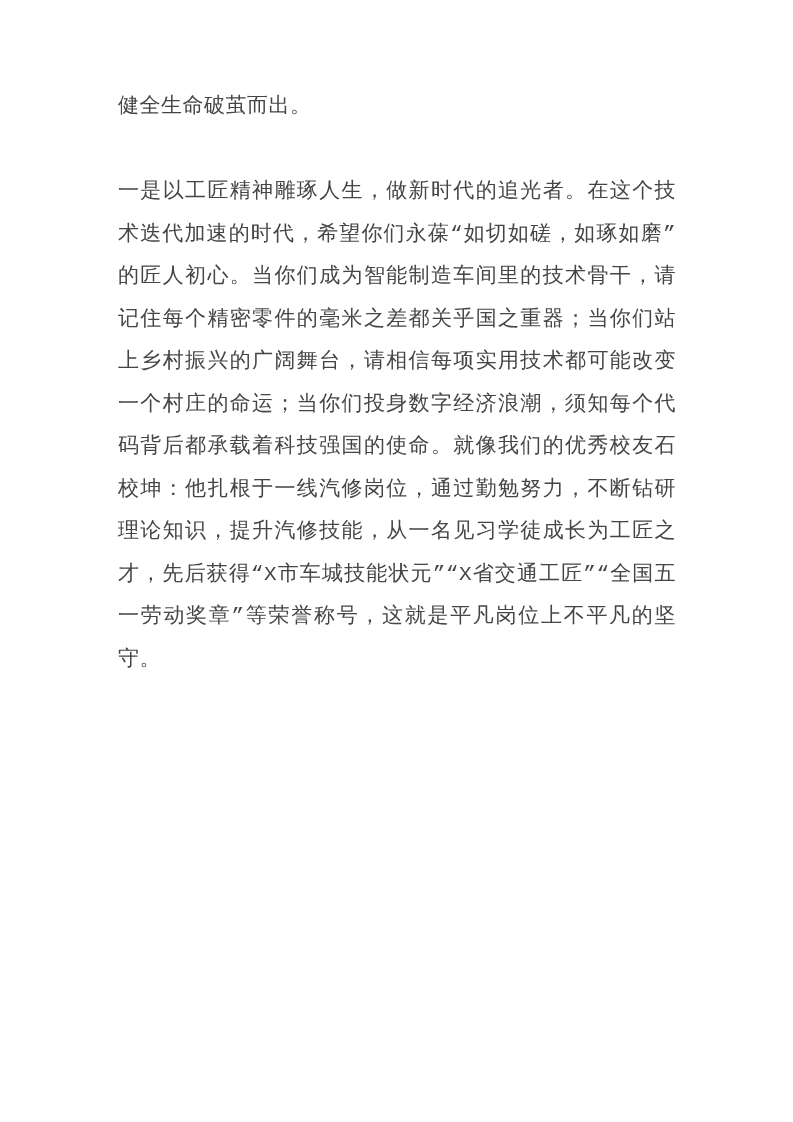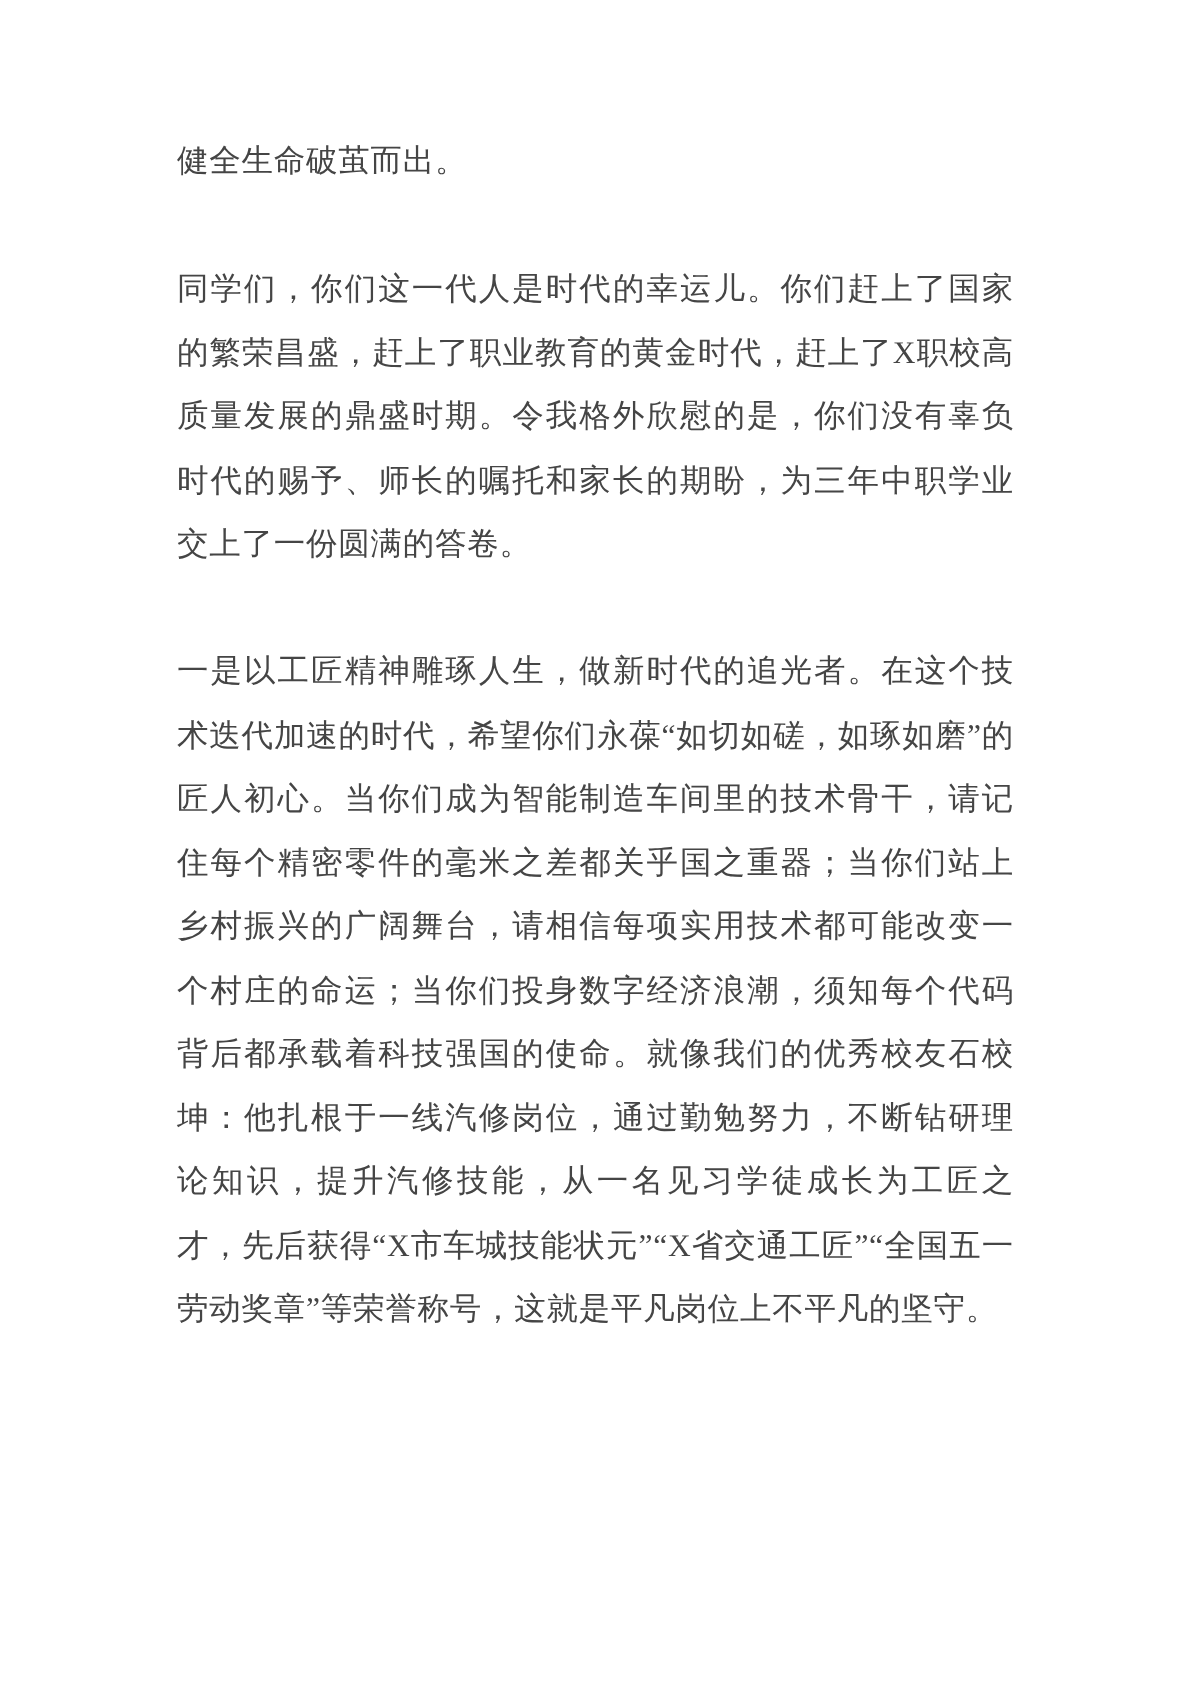--- a/index.html
+++ b/index.html
@@ -11,31 +11,30 @@
     position: relative;
     width: 793px;
     height: 1122px;
     margin: 0 auto;
     background: #ffffff;
     box-sizing: border-box;
     padding: 86px 117px 0 118px;
     overflow: hidden;
   }
   .para {
-    font-family: Liberation Serif, serif;
+    font-family: Liberation Mono, monospace;
     font-size: 21px;
     line-height: 42.5px;
     color: #454545;
     letter-spacing: 0.5px;
     text-align: justify;
     text-justify: inter-character;
     margin: 0 0 42.5px 0;
     word-break: break-all;
   }
 </style>
 </head>
 <body>
 
 <div class="page" style="background: rgb(255, 255, 255); color: rgb(69, 69, 69);">
   <p class="para">健全生命破茧而出。</p>
-  <p class="para">同学们，你们这一代人是时代的幸运儿。你们赶上了国家的繁荣昌盛，赶上了职业教育的黄金时代，赶上了X职校高质量发展的鼎盛时期。令我格外欣慰的是，你们没有辜负时代的赐予、师长的嘱托和家长的期盼，为三年中职学业交上了一份圆满的答卷。</p>
   <p class="para">一是以工匠精神雕琢人生，做新时代的追光者。在这个技术迭代加速的时代，希望你们永葆“如切如磋，如琢如磨”的匠人初心。当你们成为智能制造车间里的技术骨干，请记住每个精密零件的毫米之差都关乎国之重器；当你们站上乡村振兴的广阔舞台，请相信每项实用技术都可能改变一个村庄的命运；当你们投身数字经济浪潮，须知每个代码背后都承载着科技强国的使命。就像我们的优秀校友石校坤：他扎根于一线汽修岗位，通过勤勉努力，不断钻研理论知识，提升汽修技能，从一名见习学徒成长为工匠之才，先后获得“X市车城技能状元”“X省交通工匠”“全国五一劳动奖章”等荣誉称号，这就是平凡岗位上不平凡的坚守。</p>
 </div>
 
 </body></html>

